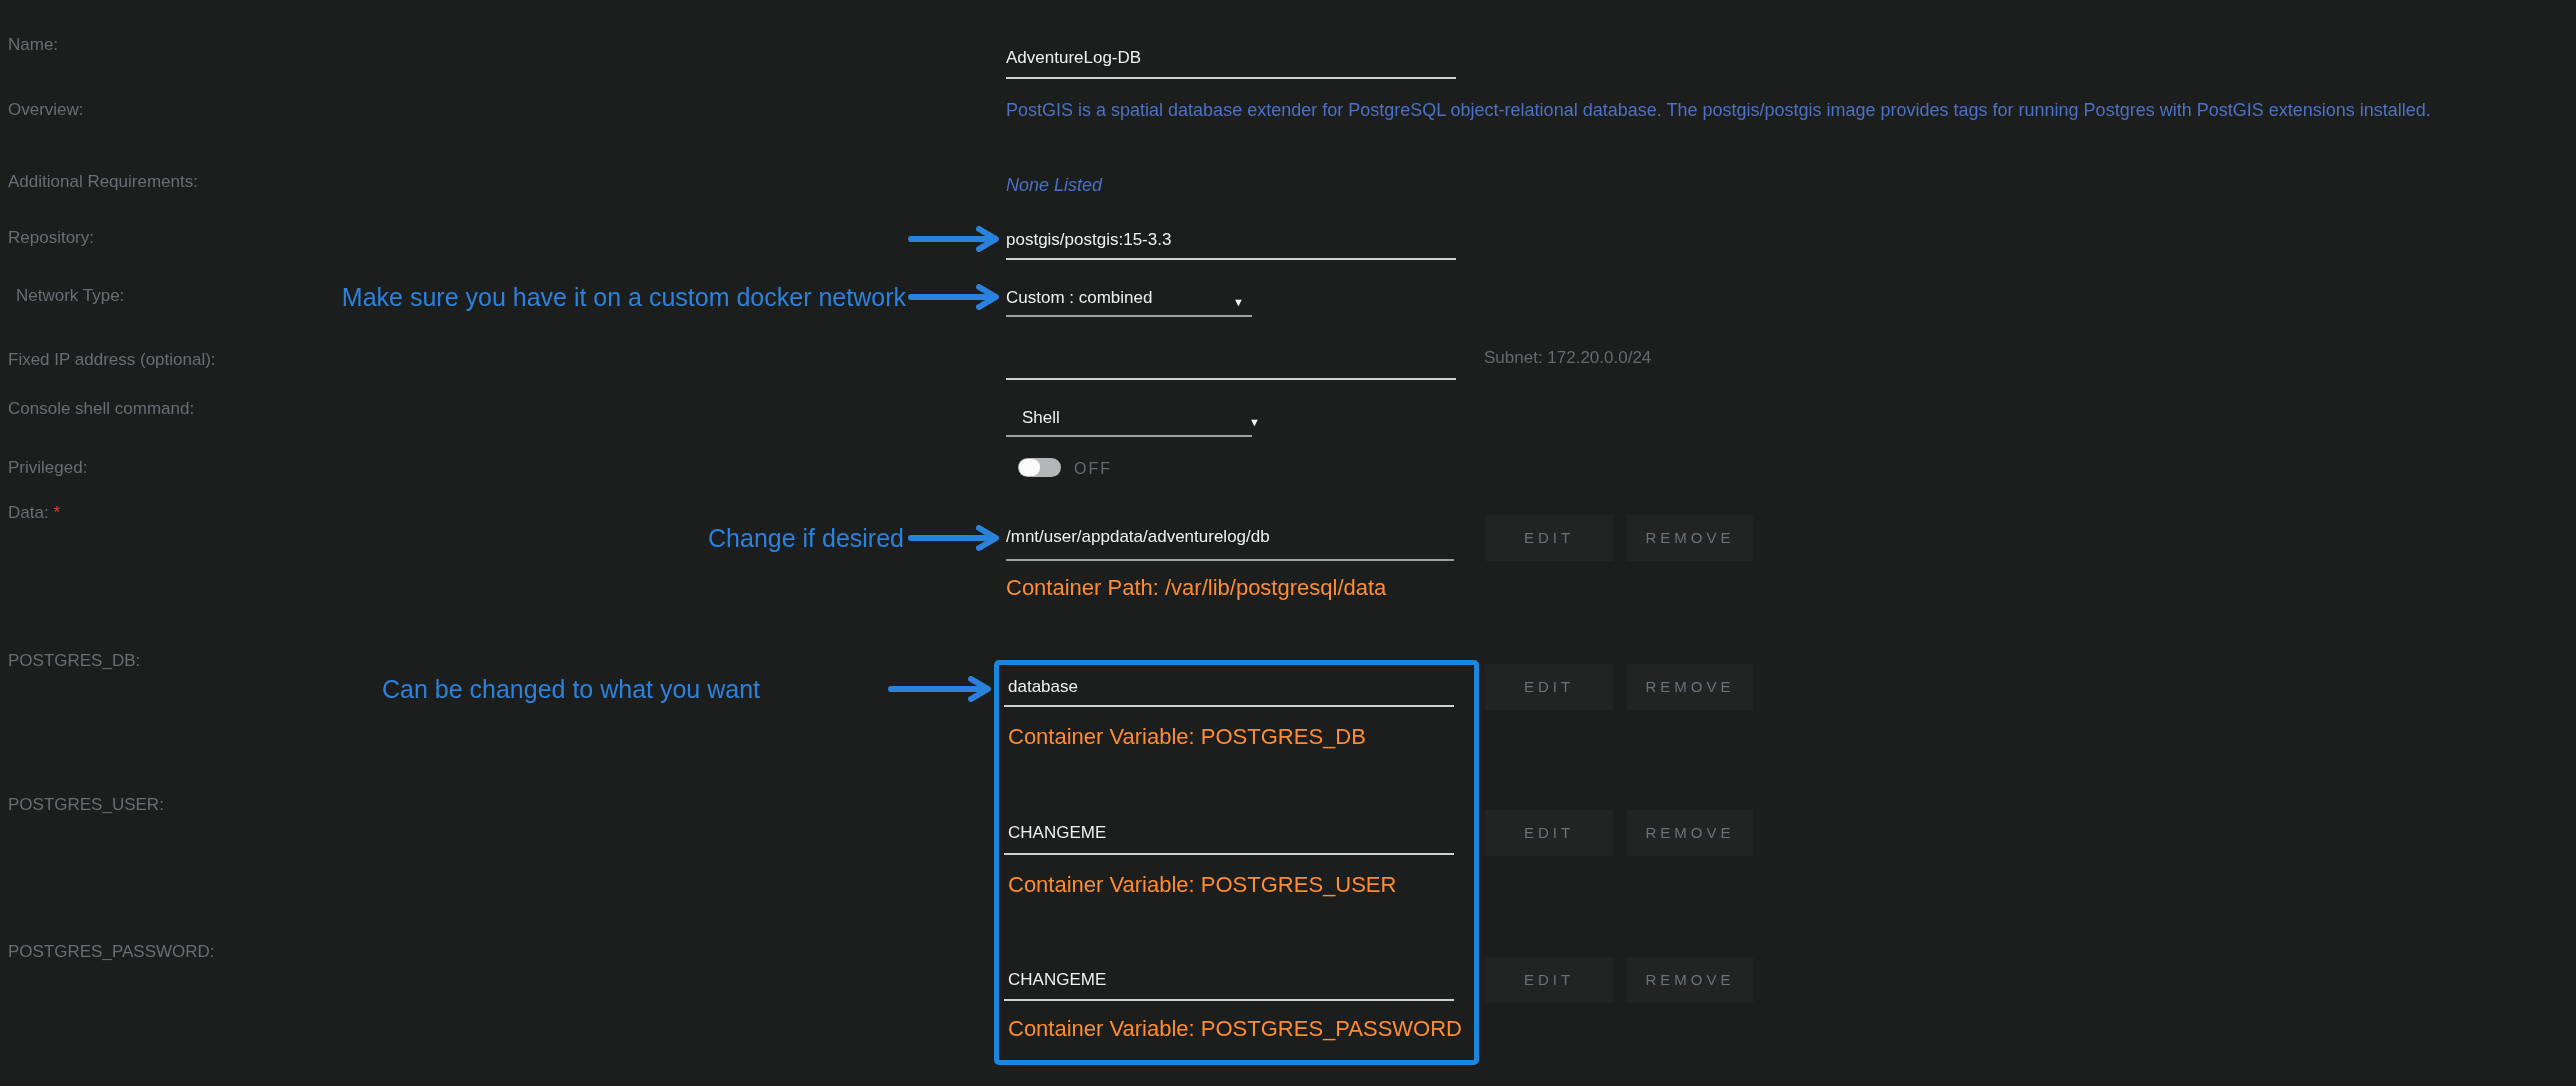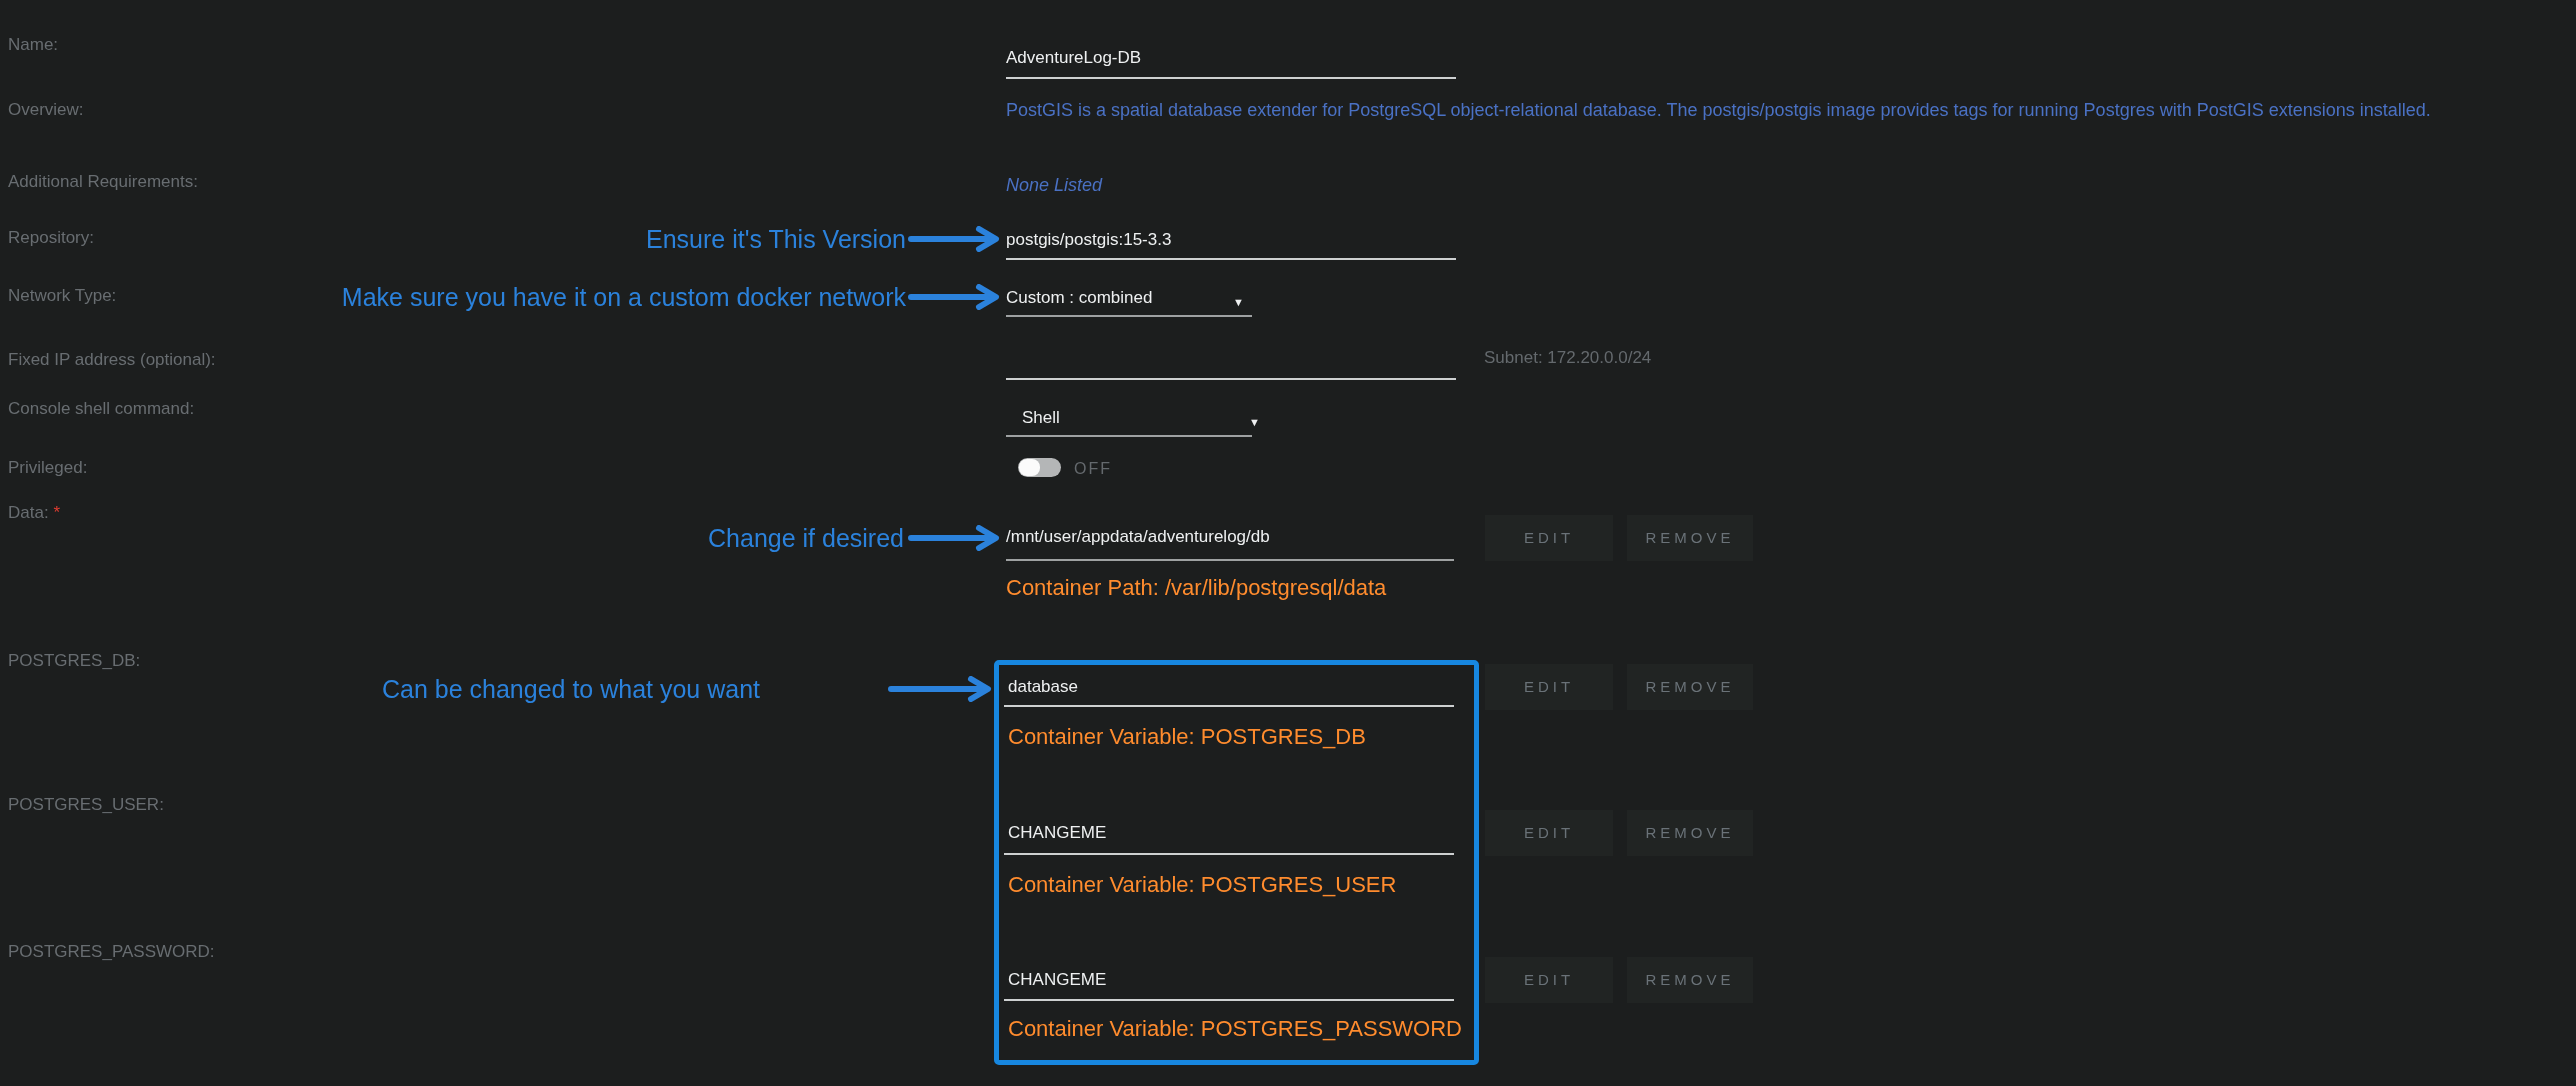--- a/index.html
+++ b/index.html
@@ -70,37 +70,36 @@
 </style>
 </head>
 <body>
 
 <div id="screen">
 
   <div class="abs label" style="left:8px;top:35px;">Name:</div>
   <div class="abs label" style="left:8px;top:100px;">Overview:</div>
   <div class="abs label" style="left:8px;top:172px;">Additional Requirements:</div>
   <div class="abs label" style="left:8px;top:228px;">Repository:</div>
-  <div class="abs label" style="left:8px;top:286px;">Network Type:</div>
+  <div class="abs label" style="left:16px;top:286px;">Network Type:</div>
   <div class="abs label" style="left:8px;top:350px;">Fixed IP address (optional):</div>
   <div class="abs label" style="left:8px;top:399px;">Console shell command:</div>
   <div class="abs label" style="left:8px;top:458px;">Privileged:</div>
   <div class="abs label" style="left:8px;top:503px;"><span>Data:</span> <span class="required">*</span></div>
   <div class="abs label" style="left:8px;top:651px;">POSTGRES_DB:</div>
   <div class="abs label" style="left:8px;top:795px;">POSTGRES_USER:</div>
   <div class="abs label" style="left:8px;top:942px;">POSTGRES_PASSWORD:</div>
 
   <div class="abs value" style="left:1006px;top:47px;">AdventureLog-DB</div>
   <div class="abs underline" style="left:1006px;top:77px;width:450px;"></div>
 
   <div class="abs blue-text" style="left:1006px;top:99px;">PostGIS is a spatial database extender for PostgreSQL object-relational database. The postgis/postgis image provides tags for running Postgres with PostGIS extensions installed.</div>
 
   <div class="abs blue-text italic" style="left:1006px;top:174px;">None Listed</div>
 
-  <div class="abs annotation" style="left:408px;top:225px;width:498px;">Ensure it's This Version</div>
   <svg class="abs annotation-arrow" style="left:908px;top:226px;" width="94" height="26" viewBox="0 0 94 26">
     <line x1="3" y1="13" x2="84" y2="13" stroke="currentColor" stroke-width="6" stroke-linecap="round"></line>
     <polyline points="71,3 88,13 71,23" fill="none" stroke="currentColor" stroke-width="6" stroke-linejoin="round" stroke-linecap="round"></polyline>
   </svg>
   <div class="abs value" style="left:1006px;top:229px;">postgis/postgis:15-3.3</div>
   <div class="abs underline" style="left:1006px;top:258px;width:450px;"></div>
 
   <div class="abs annotation" style="left:109px;top:283px;width:797px;">Make sure you have it on a custom docker network</div>
   <svg class="abs annotation-arrow" style="left:908px;top:284px;" width="94" height="26" viewBox="0 0 94 26">
     <line x1="3" y1="13" x2="84" y2="13" stroke="currentColor" stroke-width="6" stroke-linecap="round"></line>

